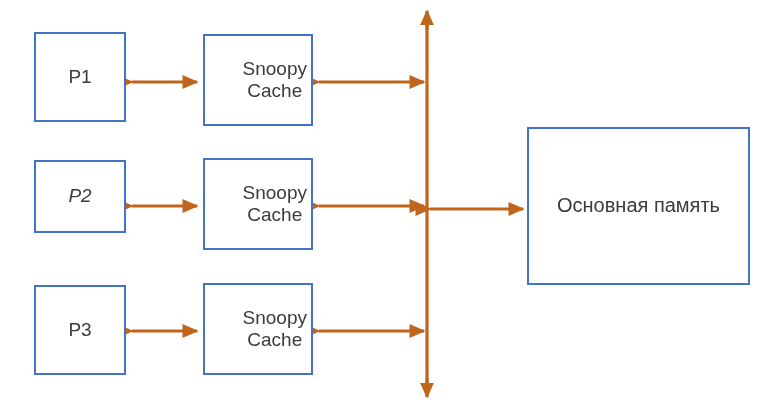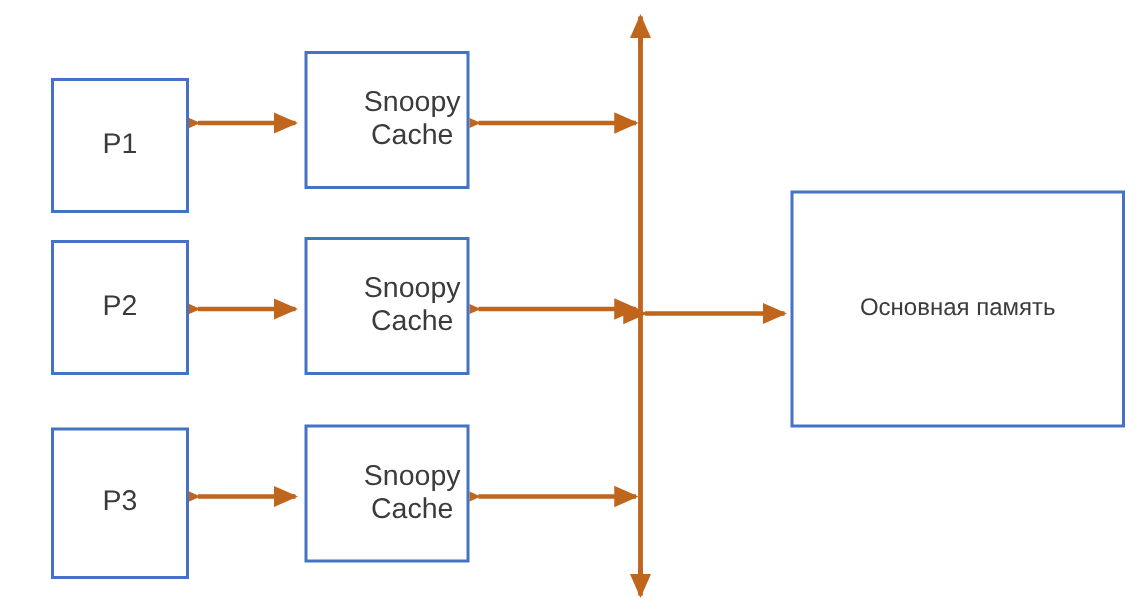--- a/index.html
+++ b/index.html
@@ -41,31 +41,31 @@
     z-index: 3;
   }
   .proc-box {
     font-size: 19px;
   }
   .cache-box {
     font-size: 19px;
     justify-content: flex-end;
   }
   .memory-box {
-    font-size: 16px;
+    font-size: 20px;
   }
   .node-label {
     display: block;
     white-space: pre-line;
     padding: 0 4px;
   }
   
-  #proc-0 { left: 34px;  top: 52px;  width: 92px;  height: 90px; }
-  #proc-1 { left: 34px;  top: 160px; width: 92px;  height: 90px; }
-  #proc-2 { left: 34px;  top: 285px; width: 92px;  height: 101px; }
+  #proc-0 { left: 34px;  top: 32px;  width: 92px;  height: 90px; }
+  #proc-1 { left: 34px;  top: 160px; width: 92px;  height: 73px; font-style: italic; }
+  #proc-2 { left: 34px;  top: 285px; width: 92px;  height: 90px; }
   
   #cache-0 { left: 203px; top: 34px;  width: 110px; height: 92px; }
   #cache-1 { left: 203px; top: 158px; width: 110px; height: 92px; }
   #cache-2 { left: 203px; top: 283px; width: 110px; height: 92px; }
   
   #memory-0 { left: 527px; top: 127px; width: 223px; height: 158px; }
 </style>
 </head>
 <body>
 

